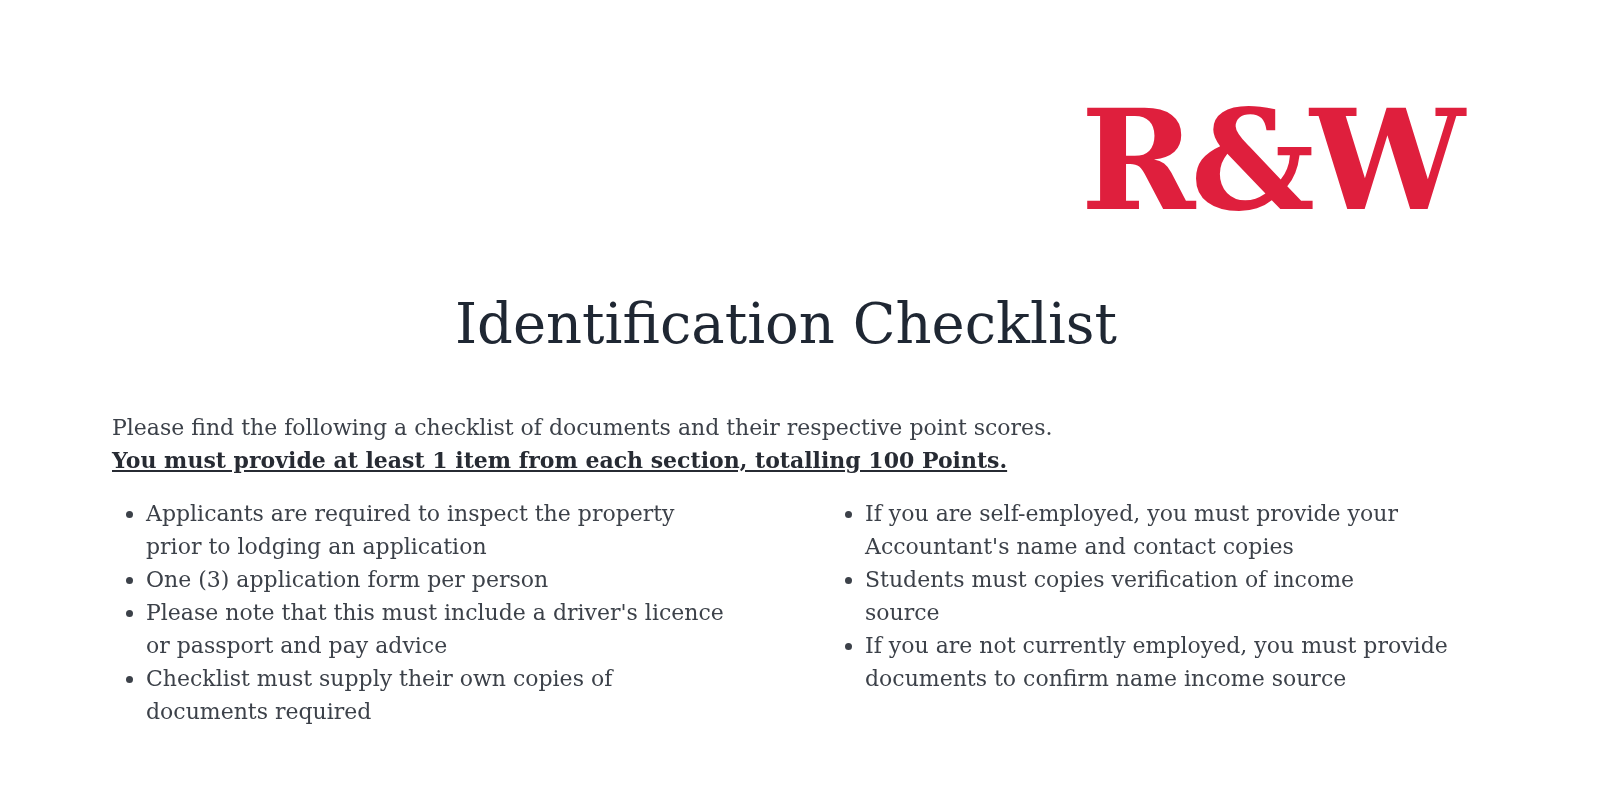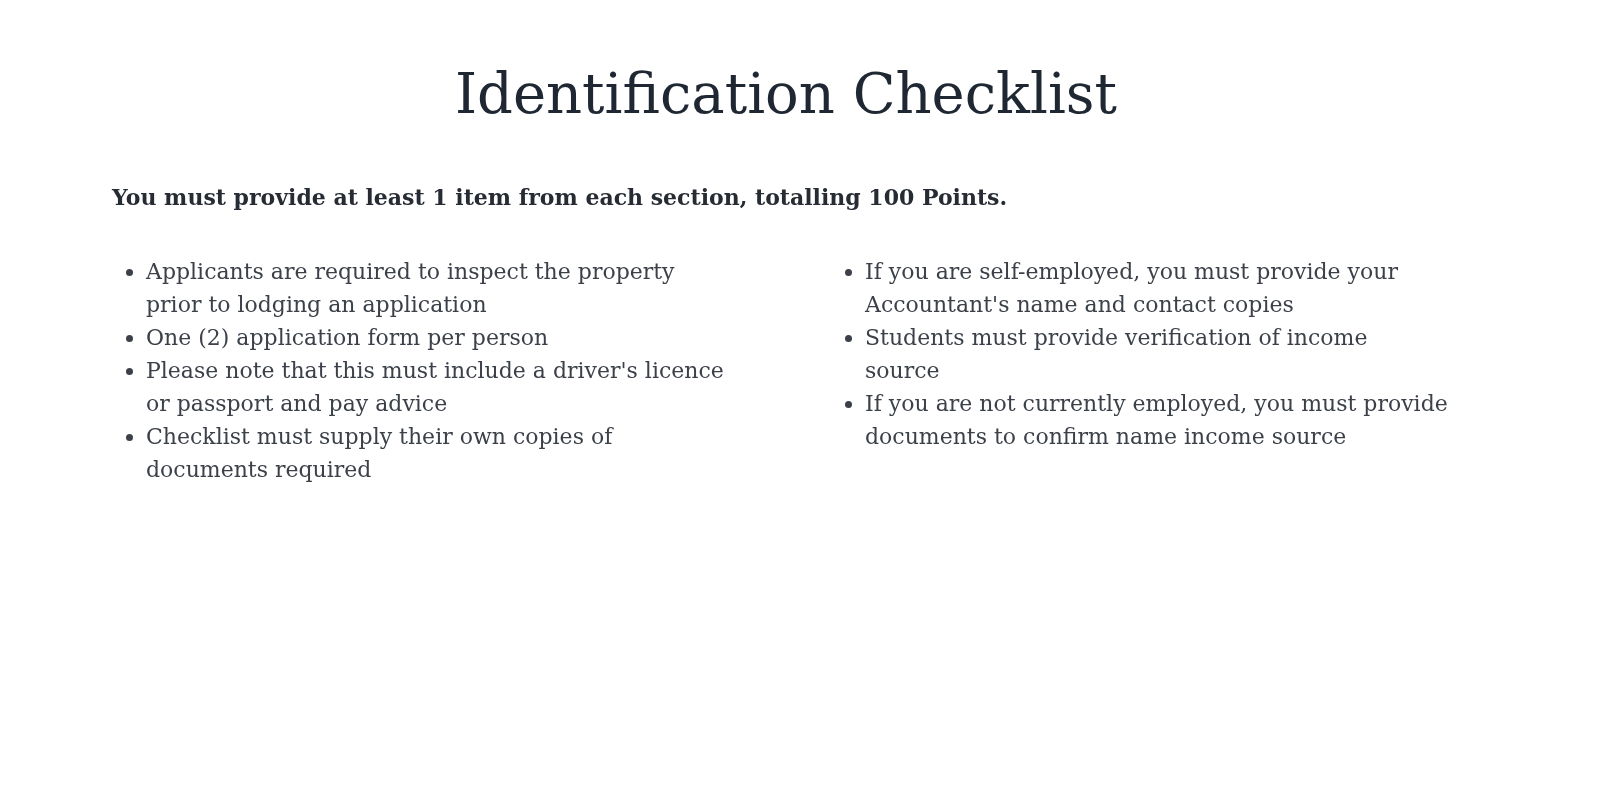--- a/index.html
+++ b/index.html
@@ -46,23 +46,24 @@
   .intro p {
     margin: 0;
     font-size: 22px;
     line-height: 33px;
     color: #3c4149;
     white-space: pre;
   }
   .intro p.intro-bold {
     font-weight: bold;
     color: #272b33;
+    text-decoration: underline;
   }
   .columns {
-    margin-top: 41px;
+    margin-top: 20px;
     display: flex;
     gap: 90px;
   }
   .col {
     flex: 1 1 0;
     margin: 0;
     padding: 0 0 0 34px;
     list-style: disc outside;
   }
   .col li {
@@ -71,40 +72,44 @@
     line-height: 33px;
     color: #3c4149;
     white-space: pre;
   }
 </style>
 </head>
 <body>
 
 <div class="page">
 
+  <div class="logo-row">
+    <div class="logo">R&amp;W</div>
+  </div>
 
   <h1 class="title">Identification Checklist</h1>
 
   <div class="intro">
+    <p>Please find the following a checklist of documents and their respective point scores.</p>
     <p class="intro-bold">You must provide at least 1 item from each section, totalling 100 Points.</p>
   </div>
 
   <div class="columns">
     <ul class="col">
       <li>Applicants are required to inspect the property
 prior to lodging an application</li>
-      <li>One (2) application form per person</li>
+      <li>One (3) application form per person</li>
       <li>Please note that this must include a driver's licence
 or passport and pay advice</li>
       <li>Checklist must supply their own copies of
 documents required</li>
     </ul>
     <ul class="col">
       <li>If you are self-employed, you must provide your
 Accountant's name and contact copies</li>
-      <li>Students must provide verification of income
+      <li>Students must copies verification of income
 source</li>
       <li>If you are not currently employed, you must provide
 documents to confirm name income source</li>
     </ul>
   </div>
 
 </div>
 
 </body></html>

